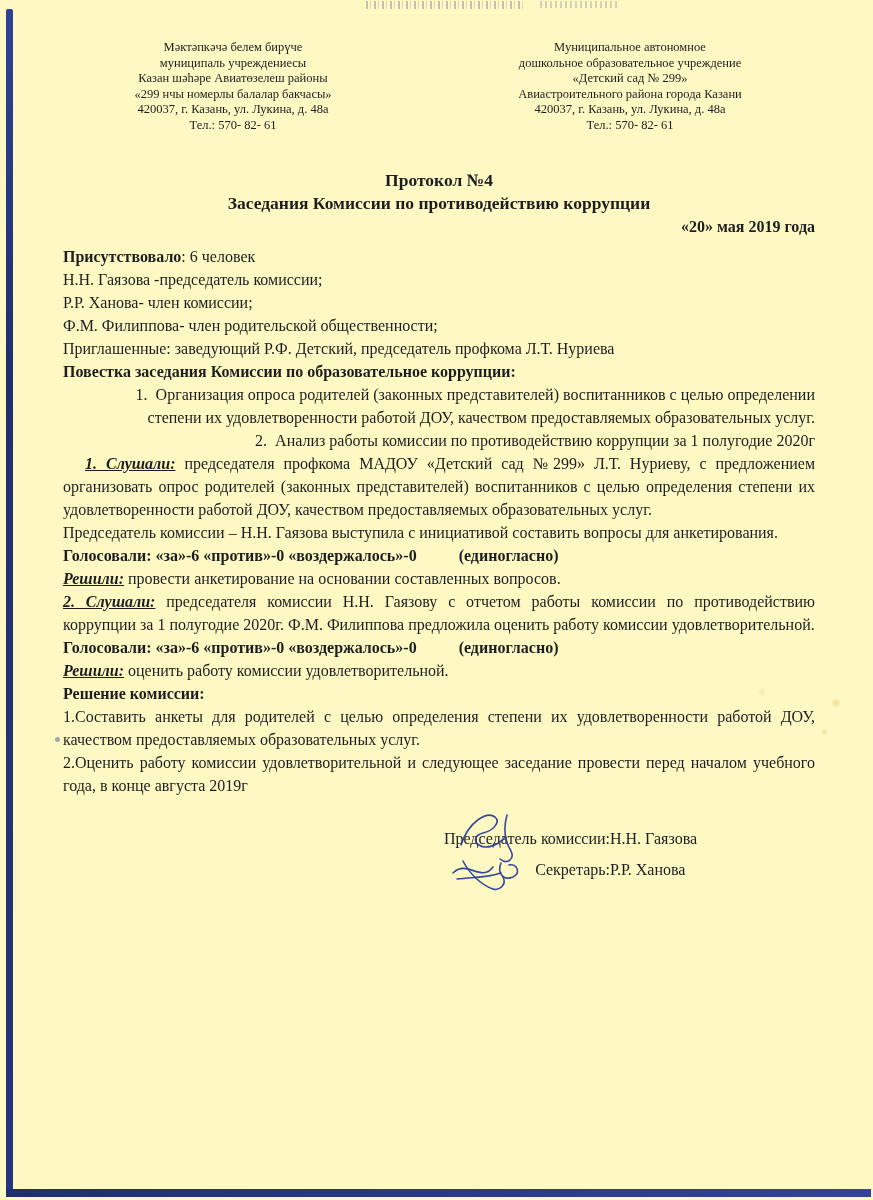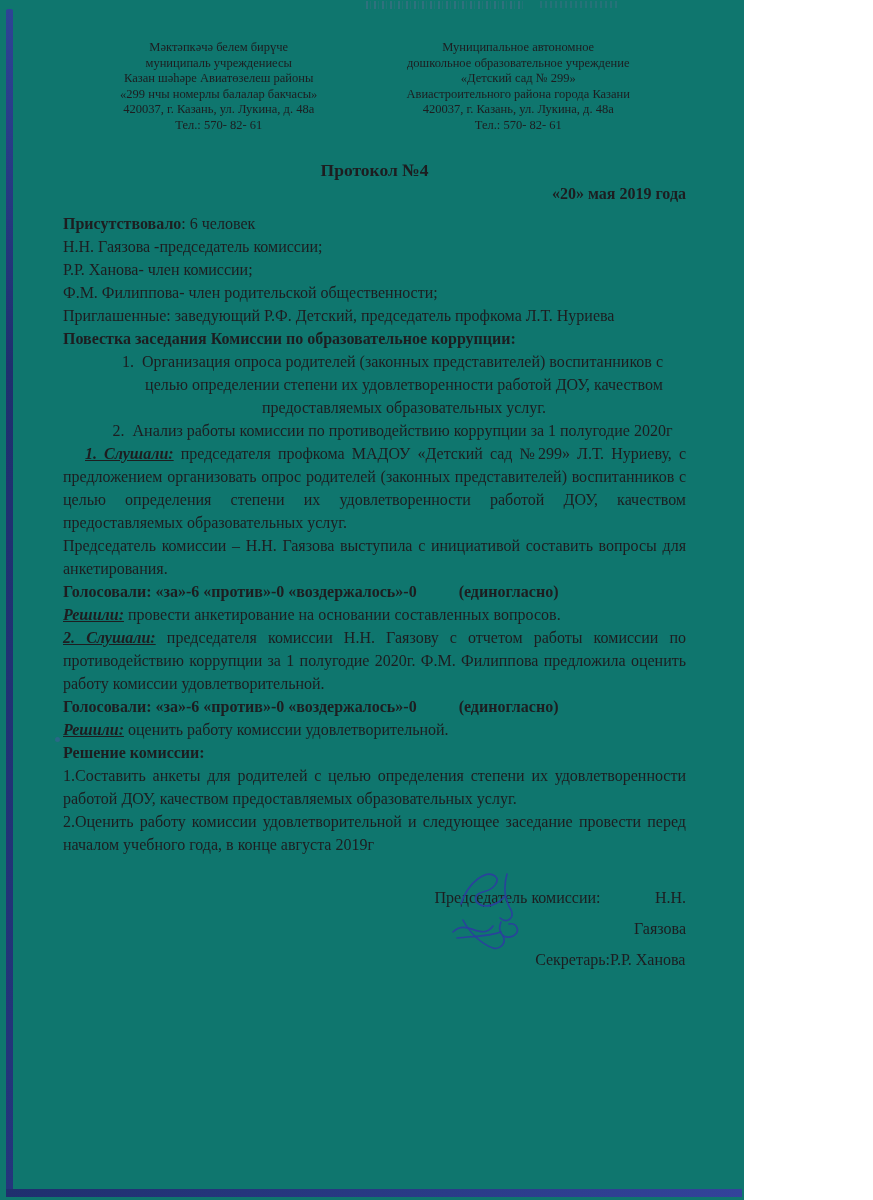--- a/index.html
+++ b/index.html
@@ -2,22 +2,22 @@
 <html style="--scan-edge-blue: #243577; --ink-blue: #2b3f9e; --text-color: #1d1d20;"><head>
 <meta charset="utf-8">
 <style>
   :root{
     --scan-edge-blue:#243577;
     --ink-blue:#2b3f9e;
     --text-color:#1d1d20;
   }
   html,body{margin:0;padding:0;background:#fff;}
   .page{
-    position:relative;width:744px;height:1200px;overflow:hidden;
-    background:#0f766e;color:var(--text-color);
+    position:relative;width:873px;height:1200px;overflow:hidden;
+    background:#fef9c3;color:var(--text-color);
     font-family:"Liberation Serif","DejaVu Serif",serif;
   }
   
   .edge-left{position:absolute;left:6px;top:9px;bottom:5px;width:7px;
     background:linear-gradient(to bottom,#2e4396,#1f2f6e 30%,#24357c);border-radius:2px;}
   .edge-bottom{position:absolute;left:6px;right:2px;bottom:3px;height:8px;
     background:linear-gradient(to right,#1f2f6e,#2a3c88 60%,#33439a);}
   .smudge{position:absolute;filter:blur(.4px);}
   .smudge-1{left:366px;top:1px;width:158px;height:8px;opacity:.55;
     background:repeating-linear-gradient(90deg,rgba(100,105,150,.7) 0 2px,transparent 2px 4px,rgba(100,105,150,.4) 4px 5px,transparent 5px 8px);}
@@ -28,30 +28,30 @@
   .spot-2{left:820px;top:728px;width:9px;height:8px;background:radial-gradient(circle,rgba(214,186,88,.35),rgba(214,186,88,0) 70%);}
   .spot-3{left:55px;top:737px;width:5px;height:5px;background:rgba(70,90,160,.5);filter:blur(.5px);}
   .spot-4{left:757px;top:688px;width:10px;height:8px;background:radial-gradient(circle,rgba(210,190,110,.3),rgba(210,190,110,0) 70%);}
 
   .content{position:absolute;left:63px;right:58px;top:40px;}
 
   .headers{display:flex;justify-content:space-between;font-size:12.5px;line-height:15.5px;text-align:center;}
   .header-left{width:300px;margin-left:20px;}
   .header-right{width:362px;margin-right:4px;}
 
-  .title-block{margin-top:26px;font-weight:bold;}
+  .title-block{margin-top:36px;font-weight:bold;}
   .title-line{text-align:center;font-size:17.5px;line-height:23px;}
   .title-date{text-align:right;font-size:16px;line-height:22px;margin-top:1px;}
 
   .doc-body{margin-top:7px;font-size:16px;line-height:23px;text-align:justify;}
   .doc-body p{margin:0;}
   .b{font-weight:bold;}
   .bu{font-weight:bold;}
   .biu{font-weight:bold;font-style:italic;text-decoration:underline;}
-  .agenda-item{padding-left:59px;text-indent:-23px;text-align:center;}
+  .agenda-item{padding-left:59px;text-indent:-23px;text-align:right;}
   .indent1{text-indent:22px;}
   .unan{margin-left:42px;font-weight:bold;}
   .vote-line{font-weight:bold;}
 
   .sig-block{position:relative;margin-top:26px;font-size:16px;}
   .sig-row{display:flex;line-height:31px;text-align:right;}
   .sig-label{width:547px;padding-left:27px;box-sizing:border-box;}
   .sig-ink{position:absolute;left:360px;top:-16px;pointer-events:none;}
   .sig-ink path{fill:none;stroke:var(--ink-blue);stroke-width:1.6;stroke-linecap:round;opacity:.95;}
 </style>
@@ -84,20 +84,21 @@
         <div>дошкольное образовательное учреждение</div>
         <div>«Детский сад № 299»</div>
         <div>Авиастроительного района города Казани</div>
         <div>420037, г. Казань, ул. Лукина, д. 48а</div>
         <div>Тел.: 570- 82- 61</div>
       </div>
     </div>
 
     <div class="title-block">
       <div class="title-line">Протокол №4</div>
+      <div class="title-line">Заседания Комиссии по противодействию коррупции</div>
       <div class="title-date">«20» мая 2019 года</div>
     </div>
 
     <div class="doc-body">
       <p><span class="b">Присутствовало</span><span>: 6 человек</span></p>
       <p>Н.Н. Гаязова -председатель комиссии;</p>
       <p>Р.Р. Ханова- член комиссии;</p>
       <p>Ф.М. Филиппова- член родительской общественности;</p>
       <p>Приглашенные: заведующий Р.Ф. Детский, председатель профкома Л.Т. Нуриева</p>
       <p class="b">Повестка заседания Комиссии по образовательное коррупции:</p>

